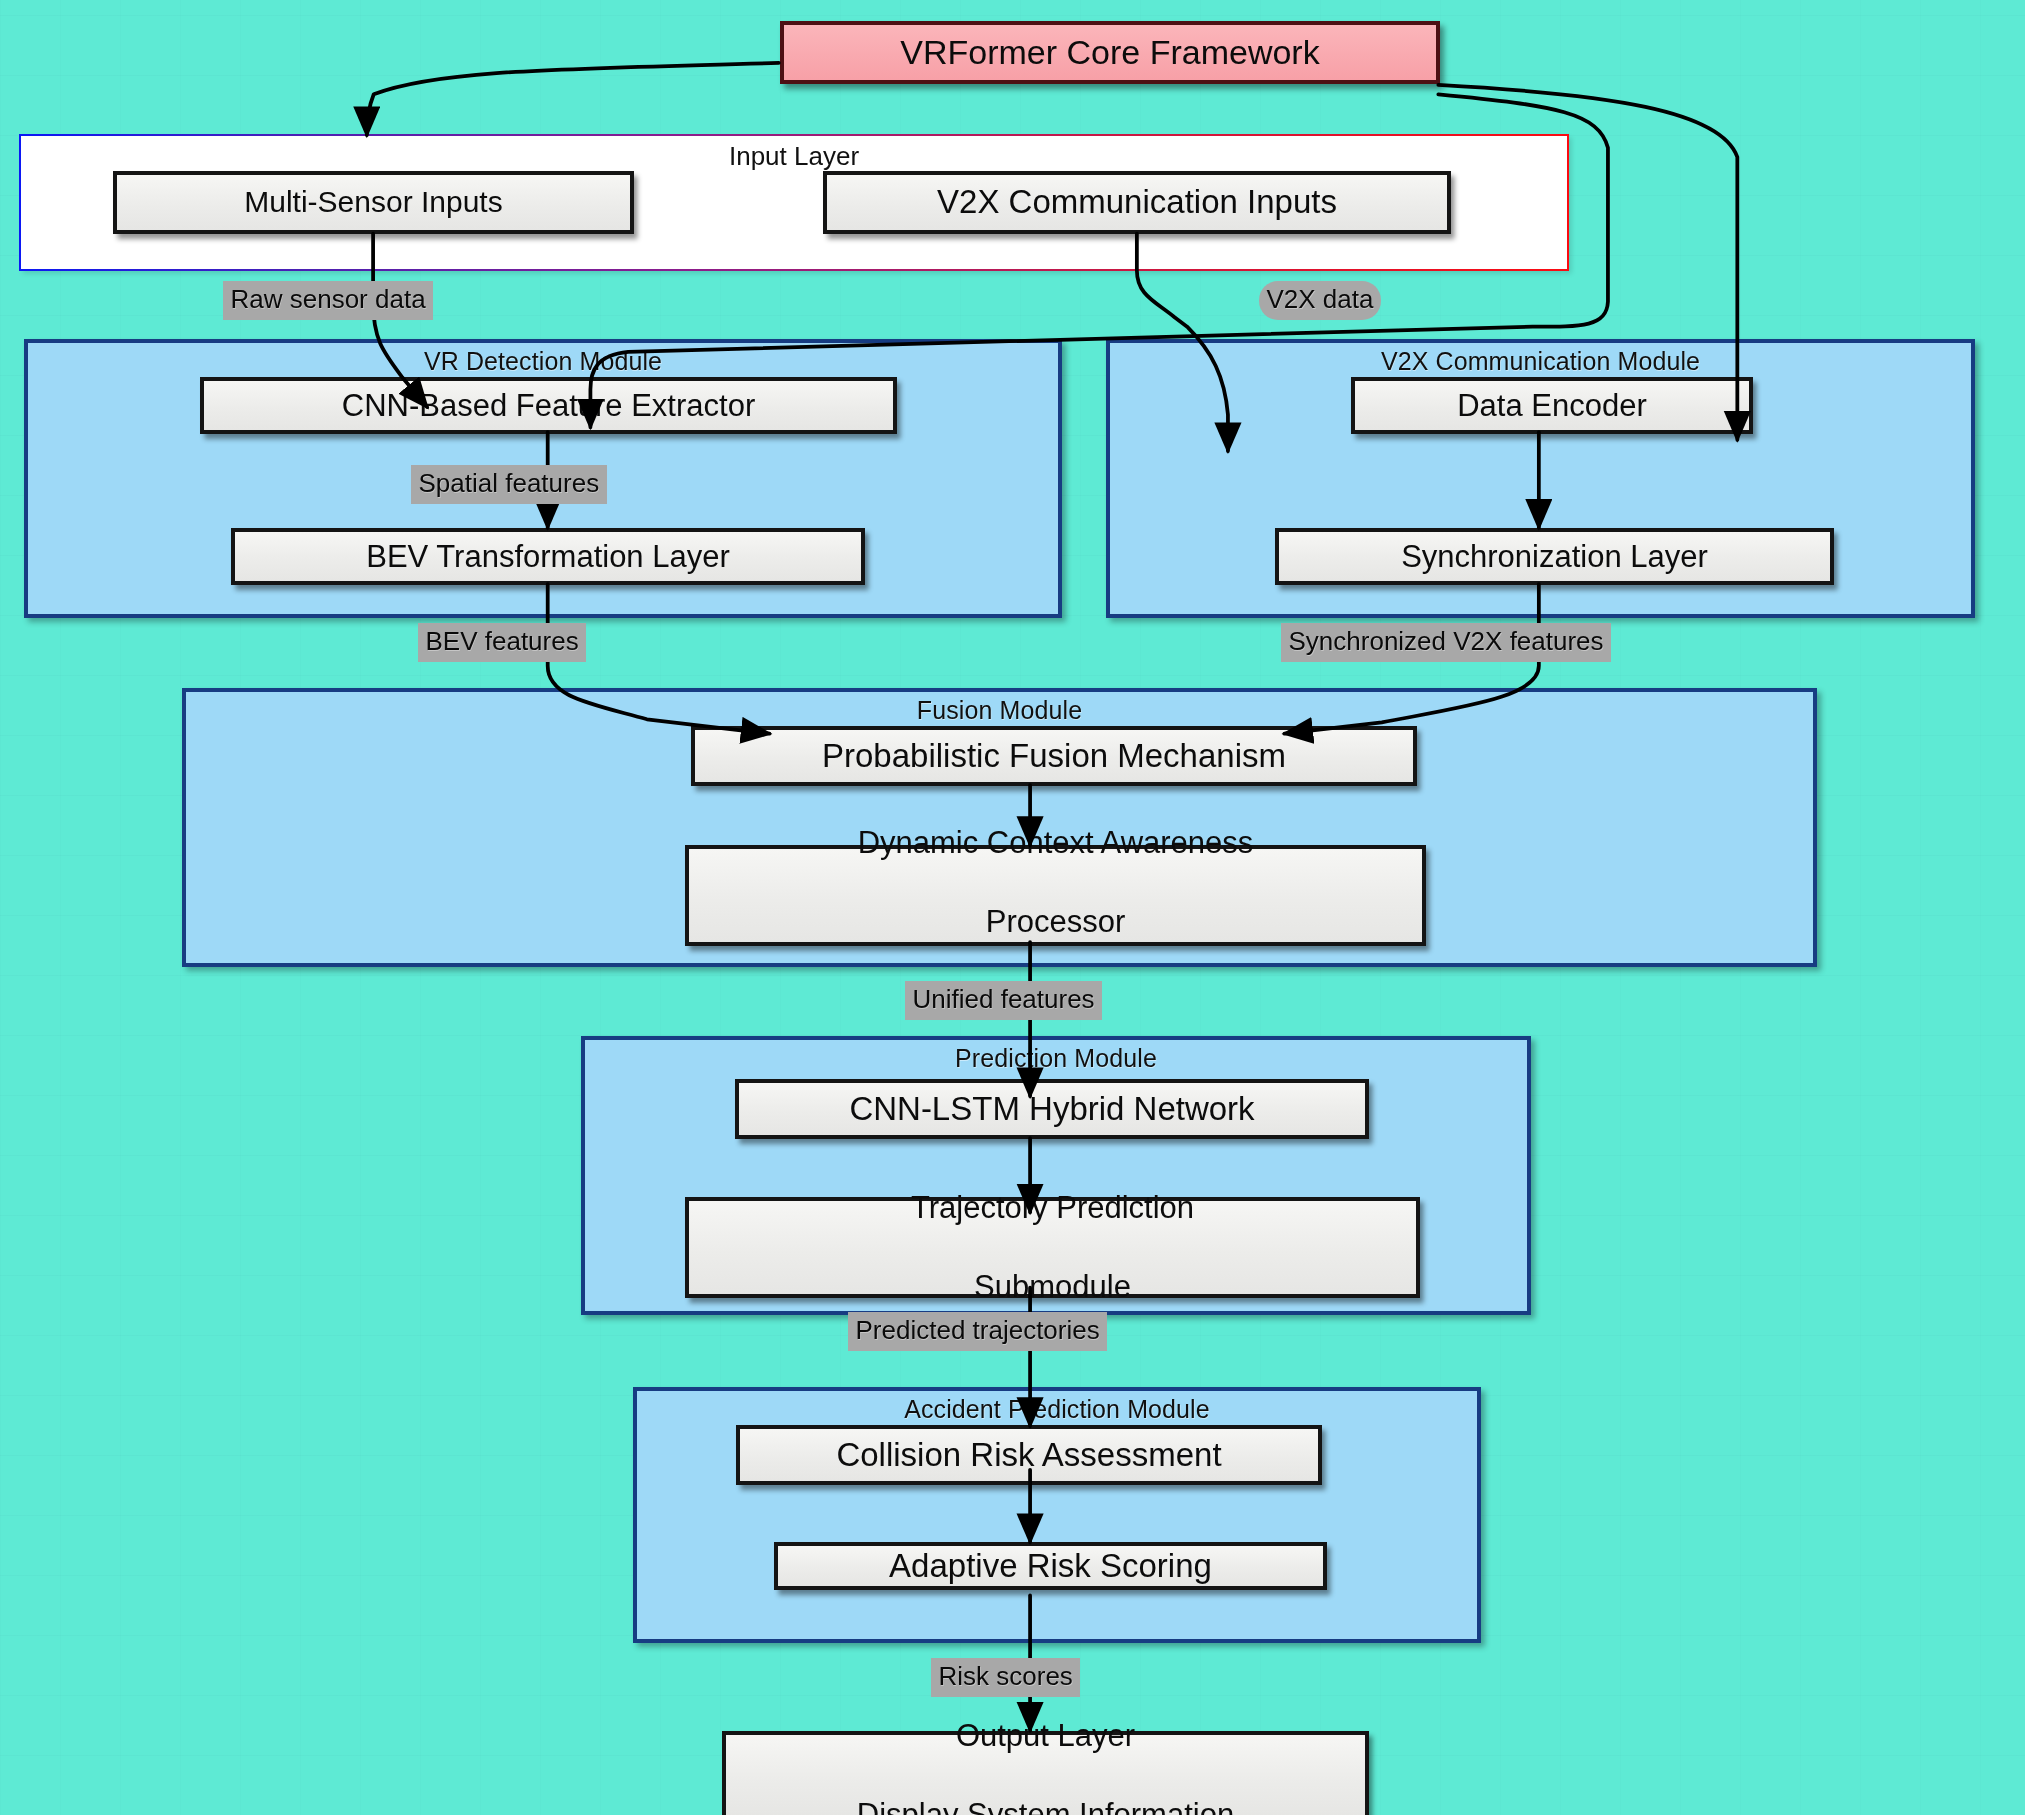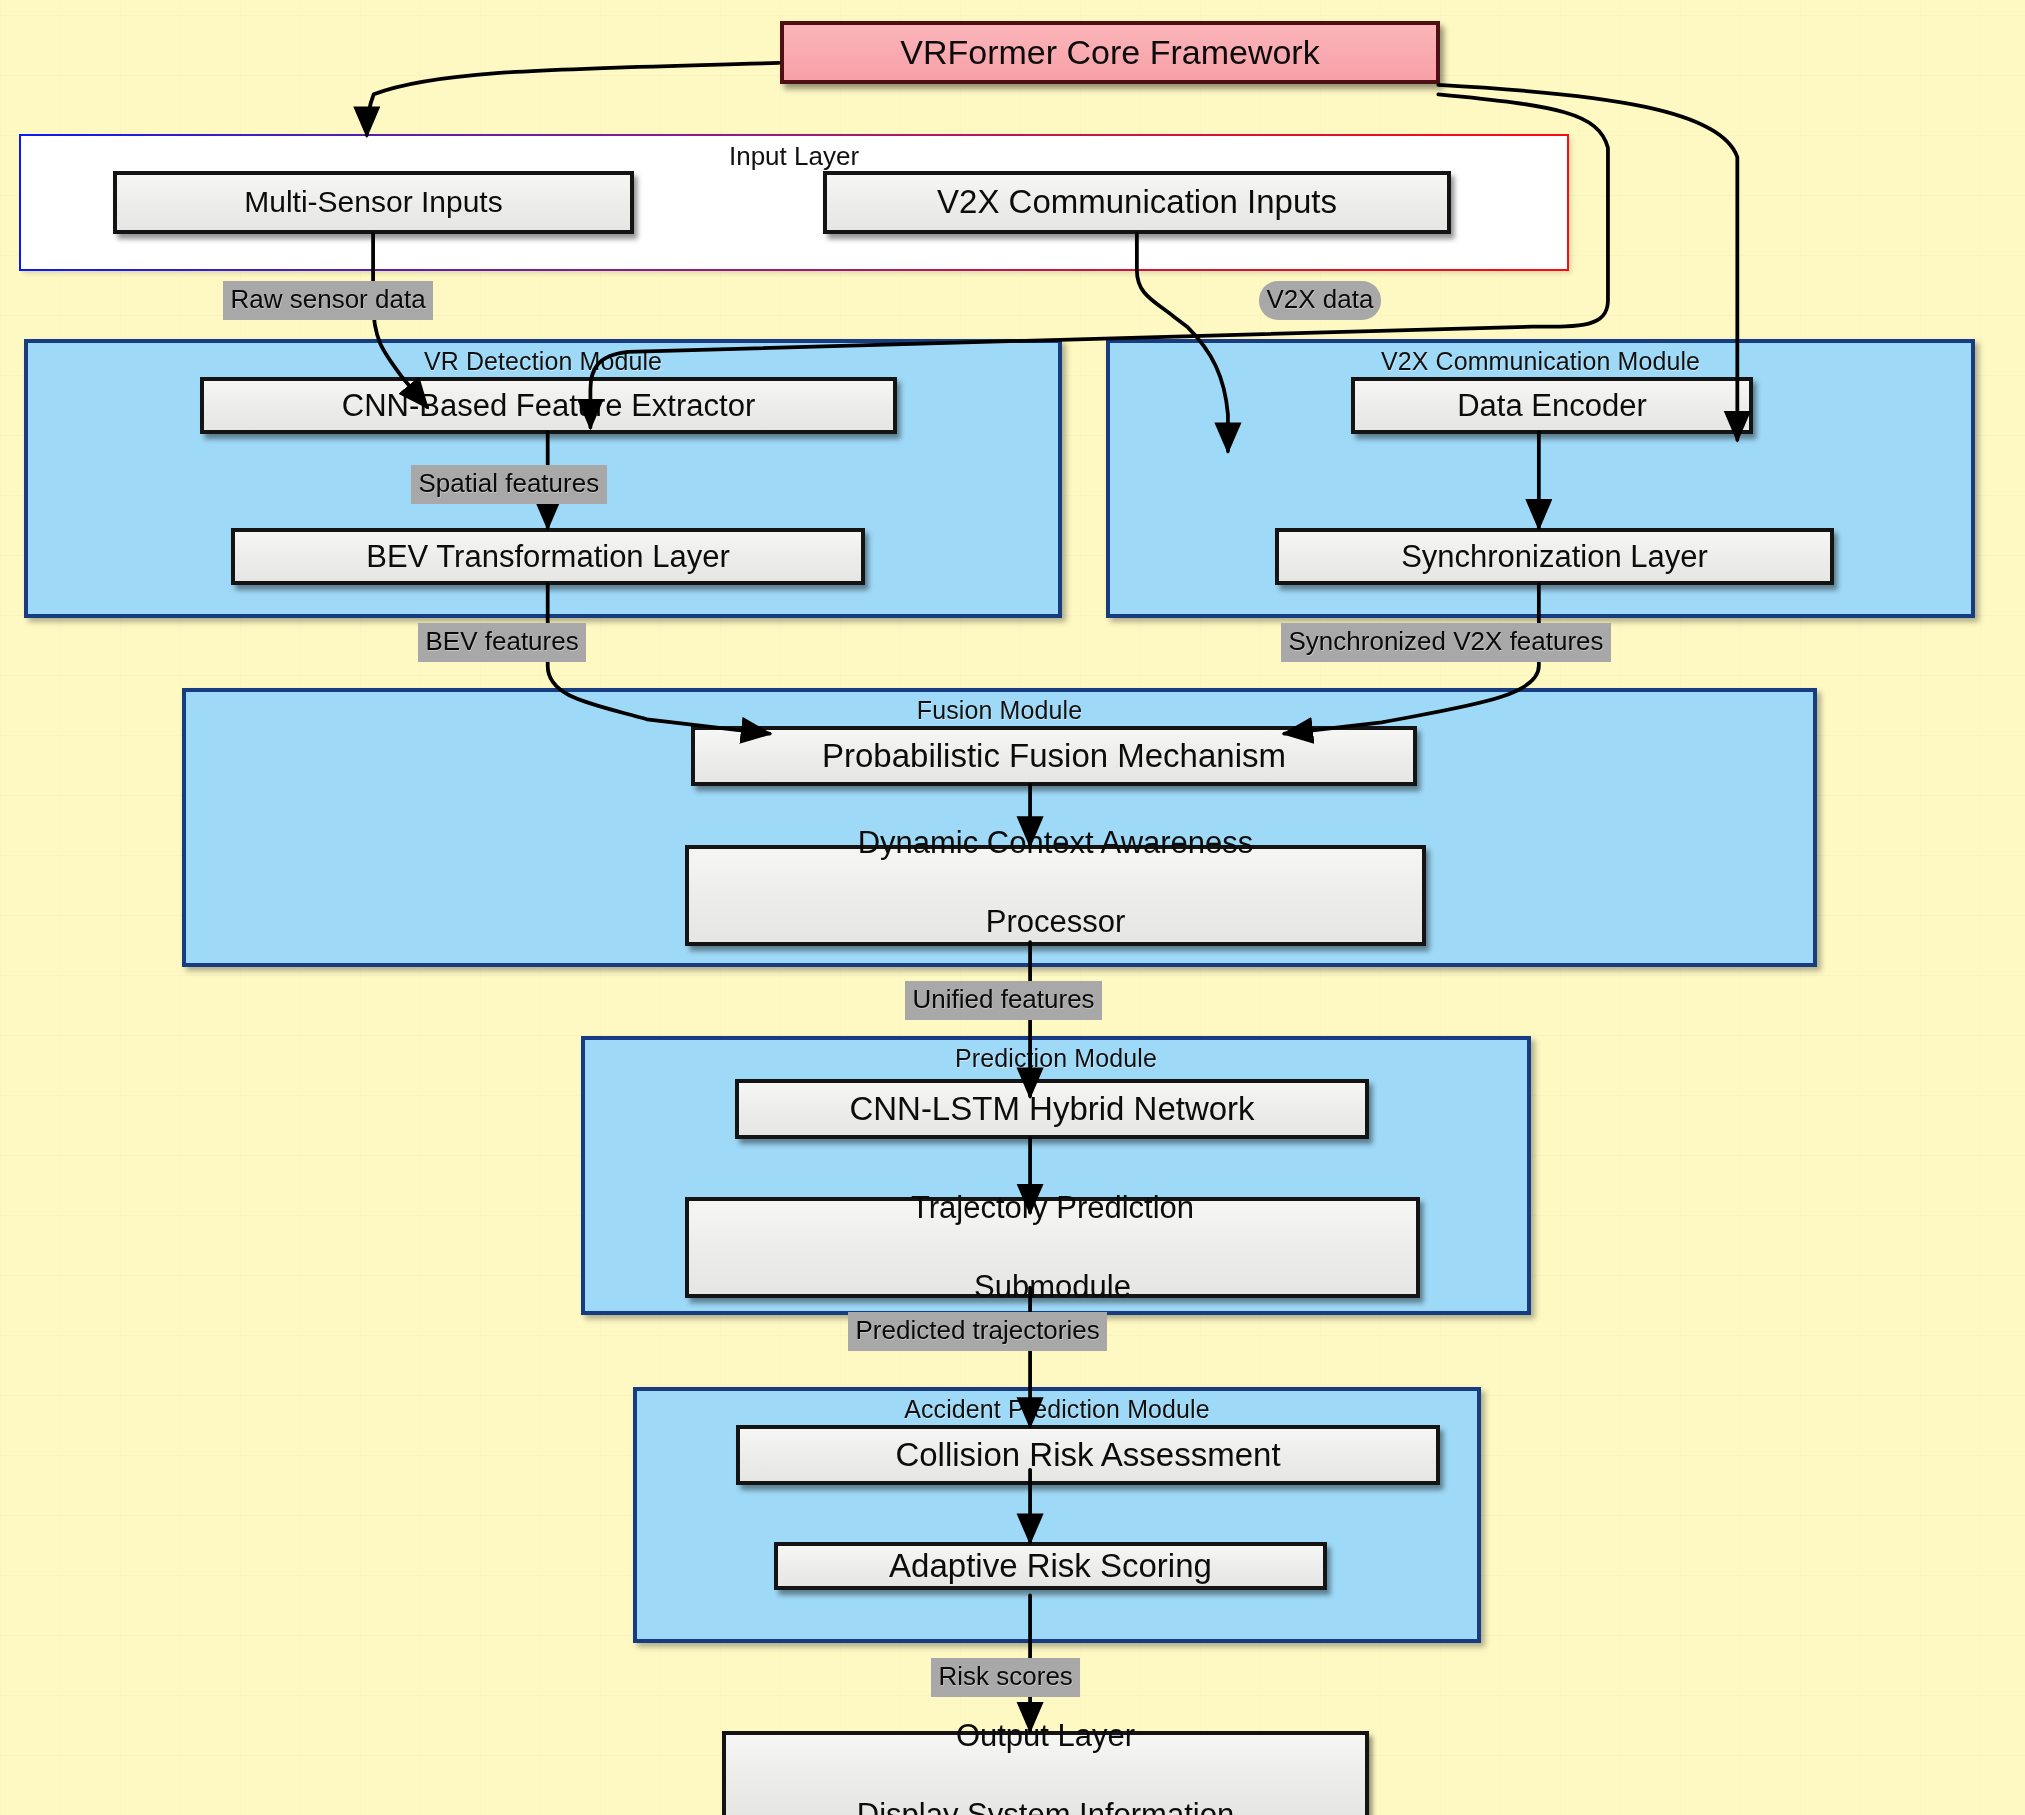--- a/index.html
+++ b/index.html
@@ -1,17 +1,17 @@
 <!DOCTYPE html>
 <html style="font-size:10px"><head>
 <meta charset="utf-8">
 <style>
   html,body{margin:0;padding:0;background:#ffffff;}
   body{font-family:"Liberation Sans","DejaVu Sans",sans-serif;}
-  #stage{position:relative;width:2025px;height:1816px;background:#fef9c3;overflow:hidden;}
+  #stage{position:relative;width:2025px;height:1816px;background:#5eead4;overflow:hidden;}
 
   
   #stage::before{
     content:"";position:absolute;inset:0;
     background:
       repeating-linear-gradient(0deg, rgba(0,0,60,0.018) 0 0.6px, rgba(0,0,0,0) 0.6px 60px),
       repeating-linear-gradient(90deg, rgba(0,0,60,0.012) 0 0.6px, rgba(0,0,0,0) 0.6px 60px);
     pointer-events:none;
   }
 
@@ -216,21 +216,21 @@
       <span>Submodule</span>
     </span>
   </div>
 
   <div class="elabel" style="left:848px;top:1312px;">Predicted trajectories</div>
 
   <div class="module" style="left:633px;top:1387px;width:840px;height:248px;">
     <div class="mtitle">Accident Prediction Module</div>
   </div>
 
-  <div class="node" style="left:736px;top:1425px;width:704px;height:60px;font-size:33px;">
+  <div class="node" style="left:736px;top:1425px;width:586px;height:60px;font-size:33px;">
     <span>Collision Risk Assessment</span>
   </div>
 
   <div class="node" style="left:774px;top:1542px;width:553px;height:48px;font-size:33px;">
     <span>Adaptive Risk Scoring</span>
   </div>
 
   <div class="elabel" style="left:931px;top:1658px;">Risk scores</div>
 
   <div class="node" style="left:722px;top:1731px;width:647px;height:88px;font-size:31px;">

